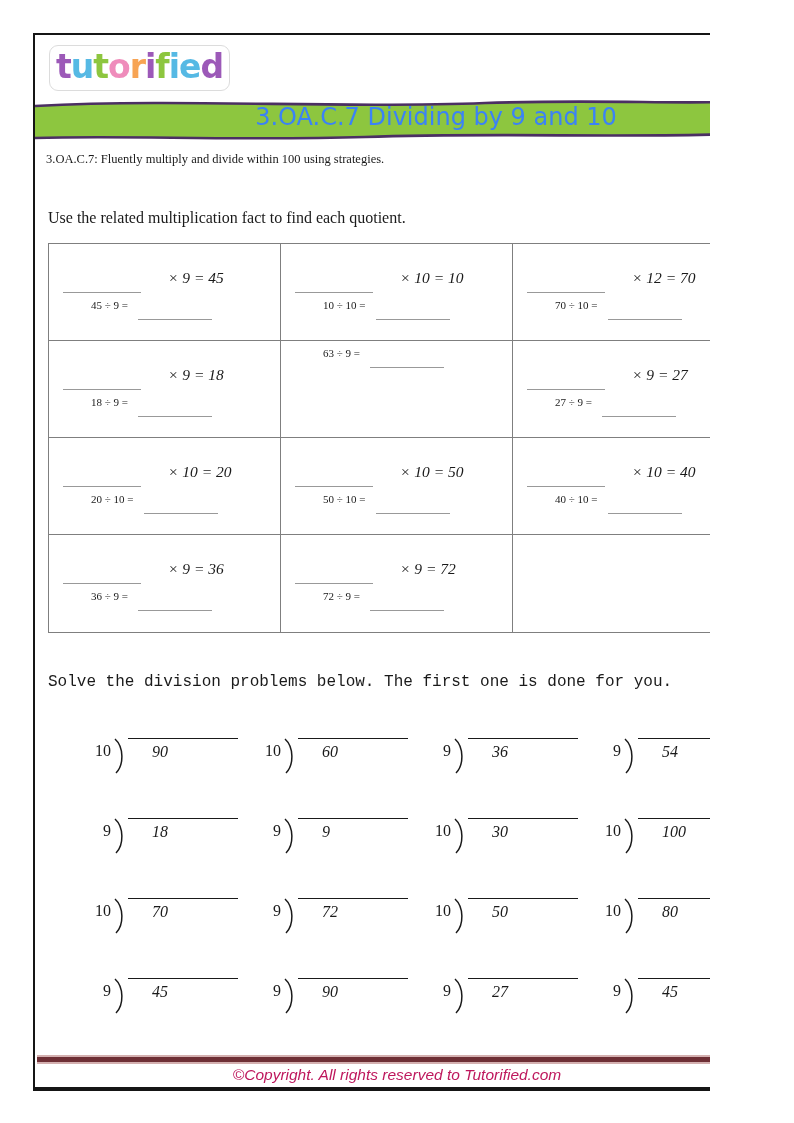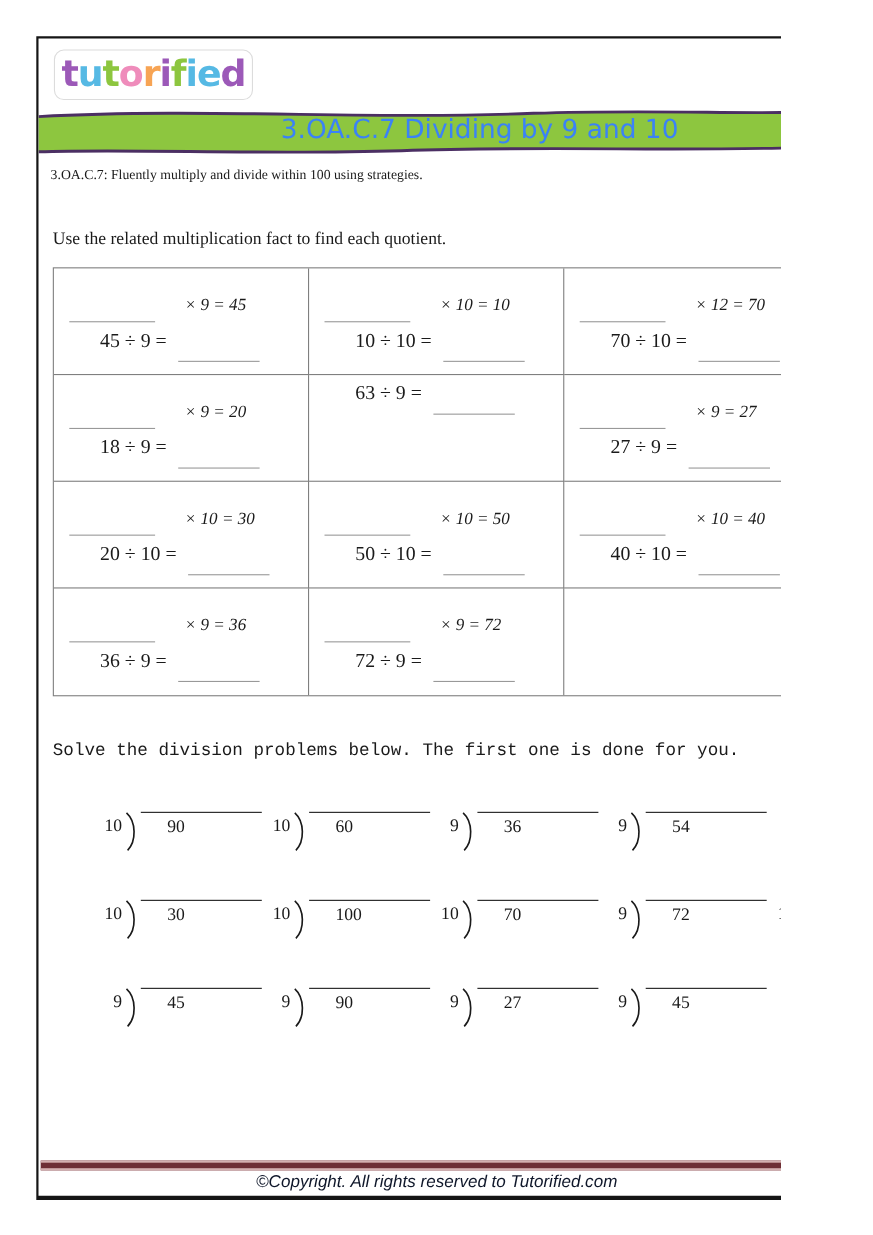--- a/index.html
+++ b/index.html
@@ -28,38 +28,38 @@
   .mtable{position:absolute;left:13px;top:208px;width:698px;box-sizing:border-box;
           border:1.5px solid #7f7f7f;display:grid;grid-template-columns:repeat(3,1fr);}
   .mcell{box-sizing:border-box;height:97px;border-right:1px solid #7f7f7f;border-bottom:1px solid #7f7f7f;overflow:hidden;}
   .mcell:nth-child(3n){border-right:none;}
   .mcell:nth-child(n+10){border-bottom:none;}
   .mline1{display:flex;align-items:flex-end;height:36px;margin:13px 0 0 14px;}
   .blank{display:inline-block;border-bottom:1.4px solid #999;}
   .blank1{width:78px;}
   .fact{margin-left:27px;margin-bottom:6px;font-size:15.5px;white-space:nowrap;font-style:italic;}
   .mline2{display:flex;align-items:flex-end;margin:6px 0 0 42px;}
-  .prompt{font-size:18px;white-space:nowrap;}
+  .prompt{font-size:11px;white-space:nowrap;}
   .blank2{width:74px;margin-left:10px;margin-bottom:-9px;}
 
   
   .ldiv-grid{position:absolute;left:50px;top:700px;width:680px;display:grid;
-             grid-template-columns:repeat(6,1fr);grid-auto-rows:80px;}
+             grid-template-columns:repeat(4,1fr);grid-auto-rows:80px;}
   .ldiv{display:flex;align-items:flex-start;}
   .divisor{min-width:26px;text-align:right;font-size:16px;margin-top:7px;}
   .paren{margin-top:3px;margin-left:2px;line-height:0;}
   .dividend{border-top:1.6px solid #1a1a1a;min-width:86px;margin-top:3px;
-            padding:4px 0 0 24px;font-size:16px;}
+            padding:4px 0 0 24px;font-size:16px;font-style:italic;}
 
   
   .footer{position:absolute;left:0;right:0;bottom:0;}
   .footer-bar{height:5px;margin:0 2px;background:#6e2f35;
               border-top:2px solid #d4b0b0;border-bottom:2px solid #d4b0b0;}
   .copyright{text-align:center;font-family:"Liberation Sans",sans-serif;font-style:italic;
-             font-size:15.5px;margin-top:2px;padding-bottom:3px;color:#0f172a;}
+             font-size:15.5px;margin-top:2px;padding-bottom:3px;color:#be185d;}
 </style>
 </head>
 <body>
 
 <div class="page">
   <div class="frame">
 
     <div class="logo" id="logo"><span style="color: rgb(156, 89, 184);">t</span><span style="color: rgb(86, 185, 228);">u</span><span style="color: rgb(141, 198, 63);">t</span><span style="color: rgb(239, 140, 187);">o</span><span style="color: rgb(247, 164, 84);">r</span><span style="color: rgb(156, 89, 184);">i</span><span style="color: rgb(141, 198, 63);">f</span><span style="color: rgb(86, 185, 228);">i</span><span style="color: rgb(86, 185, 228);">e</span><span style="color: rgb(156, 89, 184);">d</span></div>
 
     <div class="banner">
@@ -106,21 +106,21 @@
     </div>
     <div class="mline2">
       <span class="prompt">70 ÷ 10 =</span>
       <span class="blank blank2"></span>
     </div>
   </div>
 
   <div class="mcell">
     <div class="mline1">
       <span class="blank blank1"></span>
-      <span class="fact">× 9 = 20</span>
+      <span class="fact">× 9 = 18</span>
     </div>
     <div class="mline2">
       <span class="prompt">18 ÷ 9 =</span>
       <span class="blank blank2"></span>
     </div>
   </div>
 
   <div class="mcell">
     <div class="mline2">
       <span class="prompt">63 ÷ 9 =</span>
@@ -135,21 +135,21 @@
     </div>
     <div class="mline2">
       <span class="prompt">27 ÷ 9 =</span>
       <span class="blank blank2"></span>
     </div>
   </div>
 
   <div class="mcell">
     <div class="mline1">
       <span class="blank blank1"></span>
-      <span class="fact">× 10 = 30</span>
+      <span class="fact">× 10 = 20</span>
     </div>
     <div class="mline2">
       <span class="prompt">20 ÷ 10 =</span>
       <span class="blank blank2"></span>
     </div>
   </div>
 
   <div class="mcell">
     <div class="mline1">
       <span class="blank blank1"></span>

